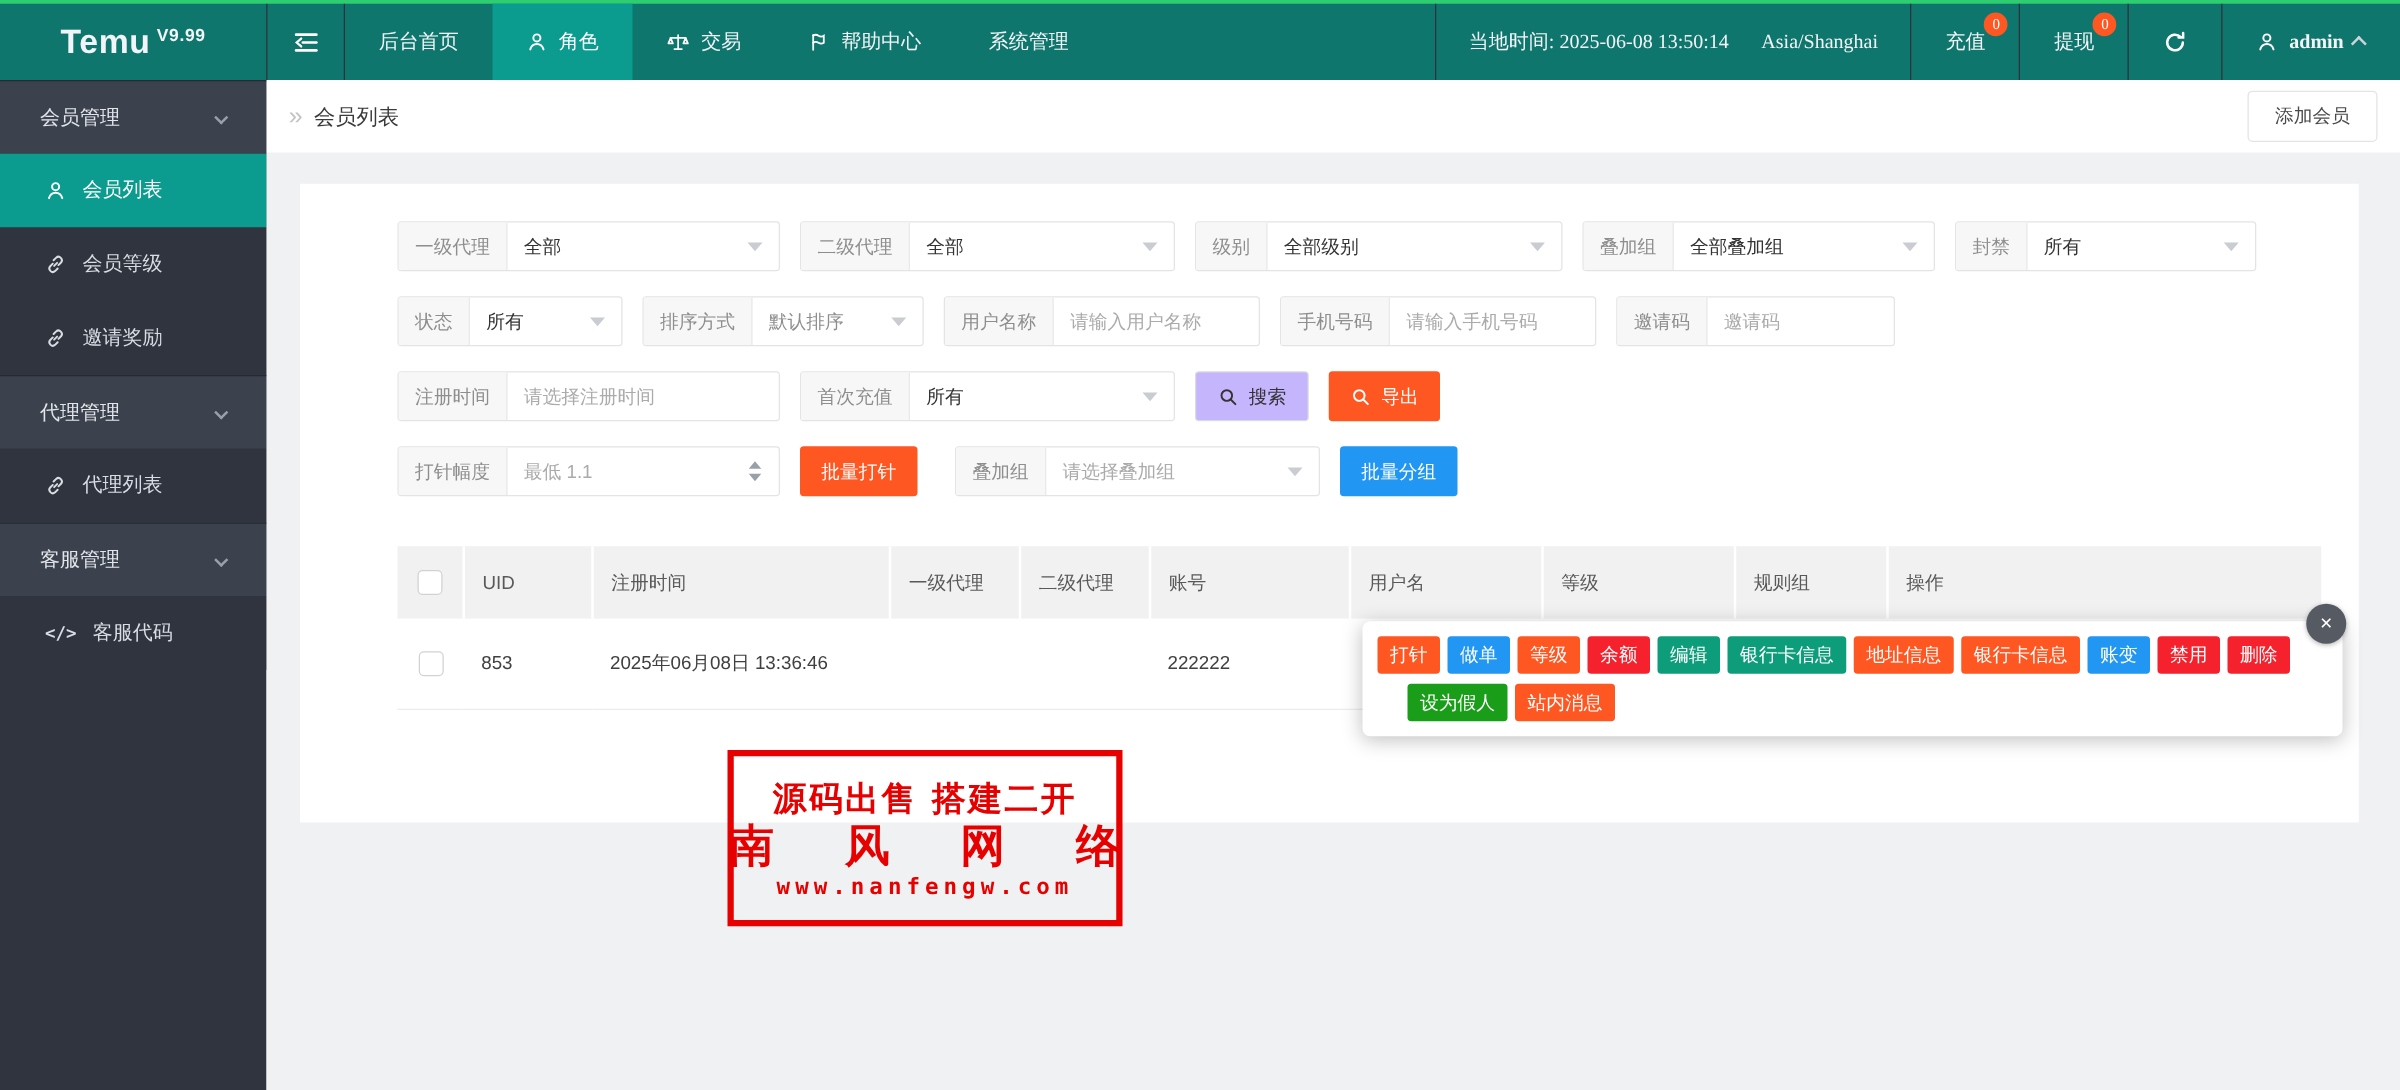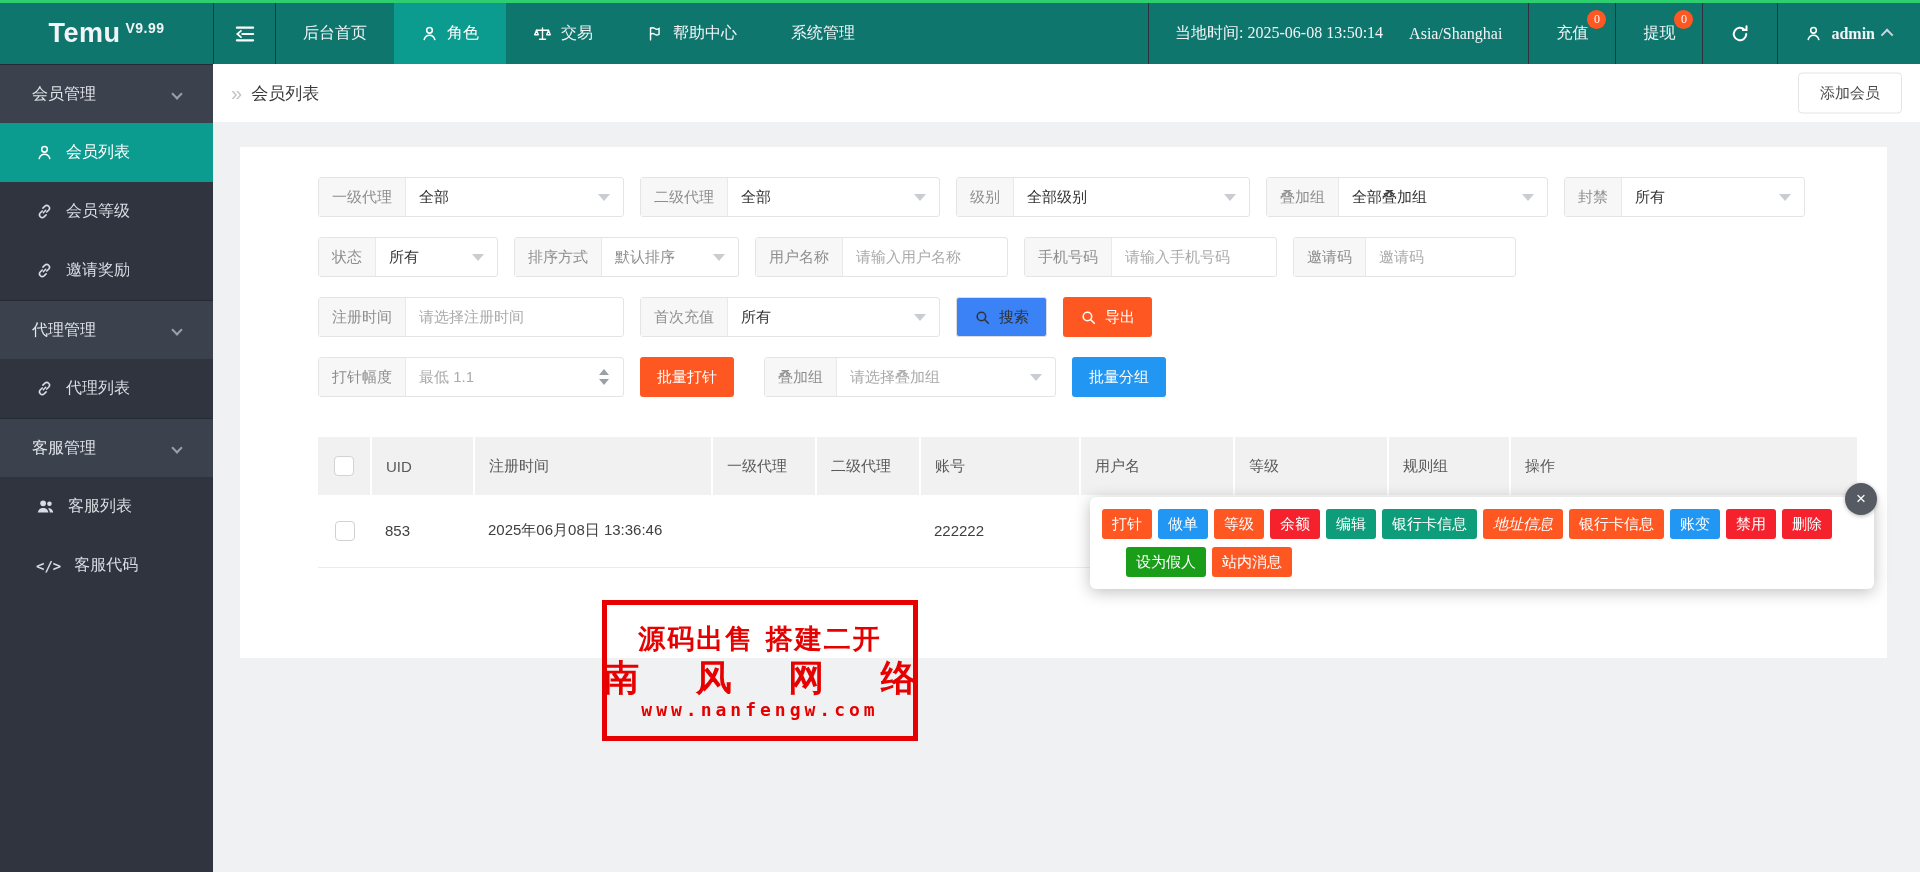--- a/index.html
+++ b/index.html
@@ -49,21 +49,21 @@
     font-size:15px;border-right:1px solid #e9e9e9;white-space:nowrap;}
   .fvalue{flex:1;display:flex;align-items:center;padding:0 13px;font-size:15px;color:#333;overflow:hidden;white-space:nowrap;}
   .fvalue.ph{color:#ababab;}
   .tri{width:0;height:0;border-left:6px solid transparent;border-right:6px solid transparent;
     border-top:7px solid #c9ccd1;align-self:center;margin-right:13px;flex:none;}
   .fspin{display:flex;flex-direction:column;gap:4px;align-self:center;margin-right:14px;flex:none;cursor:pointer;}
   .fspin .up{width:0;height:0;border-left:5px solid transparent;border-right:5px solid transparent;border-bottom:6px solid #9aa0a8;}
   .fspin .dn{width:0;height:0;border-left:5px solid transparent;border-right:5px solid transparent;border-top:6px solid #9aa0a8;}
   .btn{display:flex;align-items:center;gap:8px;border-radius:3px;font-size:15px;padding:0 17px;
     cursor:pointer;border:none;flex:none;height:40px;}
-  .btn-plain{background:#3b82f6;border:1px solid #dcdcdc;color:#333;}
+  .btn-plain{background:#c4b5fd;border:1px solid #dcdcdc;color:#333;}
   .btn-orange{background:#ff5722;color:#fff;}
   .btn-blue{background:#2196f3;color:#fff;}
   
   .mtable{width:100%;border-collapse:collapse;margin-top:40px;table-layout:fixed;}
   .mtable th{background:#f1f1f1;height:58px;text-align:left;padding:0 14px;font-weight:normal;
     font-size:15px;color:#595959;border-right:2px solid #fff;}
   .mtable th:last-child{border-right:none;}
   .mtable td{height:72px;padding:0 14px;font-size:15px;color:#404040;border-bottom:1px solid #ececec;background:#fff;}
   .ckbox{display:inline-block;width:20px;height:20px;border:1px solid #d2d2d2;border-radius:4px;background:#fff;cursor:pointer;vertical-align:middle;}
   
@@ -73,21 +73,21 @@
   .popup{position:absolute;left:1090px;top:497px;width:784px;background:#fff;border-radius:6px;
     box-shadow:0 3px 16px rgba(0,0,0,.25);padding:12px 12px 10px;z-index:50;}
   .popup-row{display:flex;gap:6px;margin-bottom:8px;flex-wrap:nowrap;}
   .popup-row.indent{margin-left:24px;margin-bottom:2px;}
   .abtn{height:30px;display:flex;align-items:center;padding:0 10px;border-radius:3px;color:#fff;
     font-size:15px;border:none;cursor:pointer;white-space:nowrap;flex:none;}
   .popup-close{position:absolute;top:-14px;right:-3px;width:32px;height:32px;border-radius:50%;
     background:#565b63;color:#fff;display:flex;align-items:center;justify-content:center;
     font-size:17px;cursor:pointer;box-shadow:0 1px 4px rgba(0,0,0,.3);}
   
-  .wmark{position:absolute;left:602px;top:600px;width:316px;height:141px;border:5px solid #e60000;
+  .wmark{position:absolute;left:582px;top:600px;width:316px;height:141px;border:5px solid #e60000;
     z-index:60;display:flex;flex-direction:column;align-items:center;justify-content:center;color:#e60000;gap:1px;}
   .wm1{font-family:"DejaVu Serif","Liberation Serif",serif;font-size:27px;font-weight:bold;letter-spacing:2px;white-space:nowrap;}
   .wm2{font-family:"DejaVu Serif","Liberation Serif",serif;font-size:36px;font-weight:bold;letter-spacing:22px;text-indent:22px;white-space:nowrap;line-height:1.1;}
   .wm3{font-family:"DejaVu Sans Mono","Liberation Mono",monospace;font-size:18px;font-weight:bold;letter-spacing:4px;white-space:nowrap;}
 </style>
 </head>
 <body>
 
 <header class="topbar">
   <div class="brand">
@@ -219,31 +219,20 @@
         <path d="M10.3 13.7l3.4-3.4"></path>
         <path d="M8.8 11.2l-2.9 2.9a3.9 3.9 0 0 0 5.5 5.5l2.9-2.9"></path>
         <path d="M15.2 12.8l2.9-2.9a3.9 3.9 0 0 0-5.5-5.5L9.7 7.3"></path>
       </svg>
     </span>
     <span>代理列表</span>
   </div>
   <div class="side-group">
     <span>客服管理</span>
     <span class="sg-chev"></span>
-  </div>
-  <div class="side-item">
-    <span class="icon">
-      <svg width="19" height="17" viewBox="0 0 24 20" fill="#d9dde3">
-        <circle cx="9" cy="6" r="3.6"></circle>
-        <path d="M2.2 17.5c.8-3.8 3.5-5.6 6.8-5.6s6 1.8 6.8 5.6z"></path>
-        <circle cx="17" cy="6.6" r="2.9"></circle>
-        <path d="M16.6 12.2c2.8.3 4.6 2 5.2 5.3h-4.2c-.3-2.2-1.2-3.9-2.6-5a7 7 0 0 1 1.6-.3z"></path>
-      </svg>
-    </span>
-    <span>客服列表</span>
   </div>
   <div class="side-item">
     <span class="code-ic">&lt;/&gt;</span>
     <span>客服代码</span>
   </div>
 </aside>
 
 <div class="main">
   <div class="crumb-bar">
     <span class="crumb-sep">»</span>
@@ -404,21 +393,21 @@
   <div class="popup-close">
     <span>×</span>
   </div>
   <div class="popup-row">
     <button class="abtn" style="background: rgb(255, 87, 34);">打针</button>
     <button class="abtn" style="background: rgb(33, 150, 243);">做单</button>
     <button class="abtn" style="background: rgb(255, 87, 34);">等级</button>
     <button class="abtn" style="background: rgb(245, 34, 45);">余额</button>
     <button class="abtn" style="background: rgb(14, 157, 122);">编辑</button>
     <button class="abtn" style="background: rgb(14, 157, 122);">银行卡信息</button>
-    <button class="abtn" style="background: rgb(255, 87, 34); font-style: italic;">地址信息</button>
+    <button class="abtn" style="background: rgb(255, 87, 34);">地址信息</button>
     <button class="abtn" style="background: rgb(255, 87, 34);">银行卡信息</button>
     <button class="abtn" style="background: rgb(33, 150, 243);">账变</button>
     <button class="abtn" style="background: rgb(245, 34, 45);">禁用</button>
     <button class="abtn" style="background: rgb(245, 34, 45);">删除</button>
   </div>
   <div class="popup-row indent">
     <button class="abtn" style="background: rgb(26, 158, 26);">设为假人</button>
     <button class="abtn" style="background: rgb(255, 87, 34);">站内消息</button>
   </div>
 </div>

